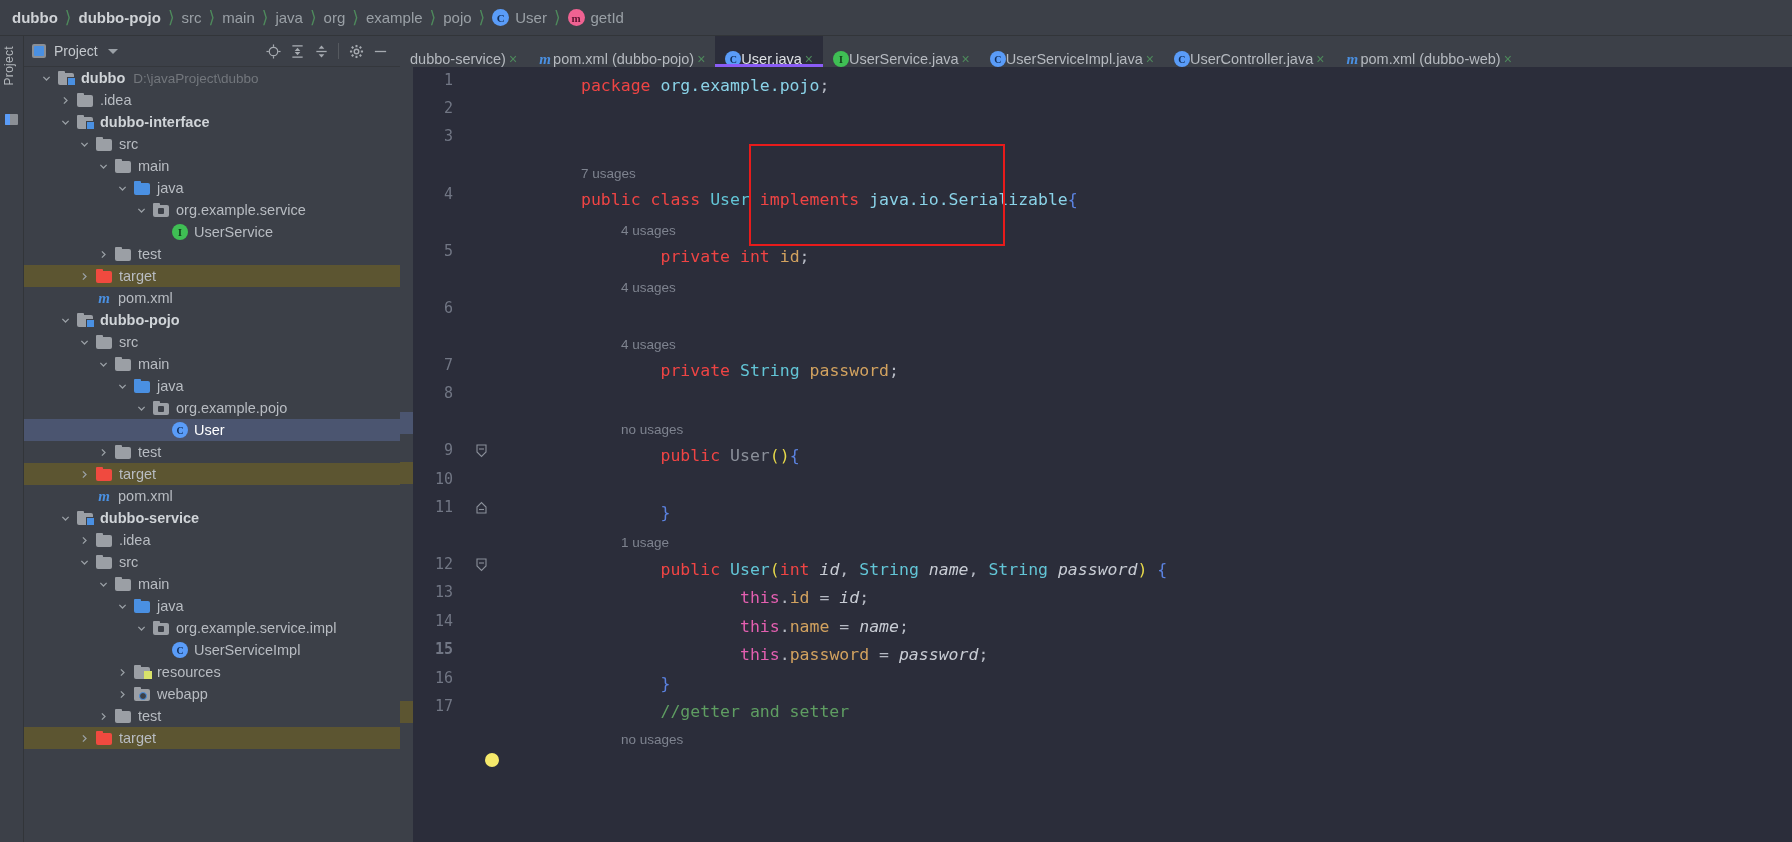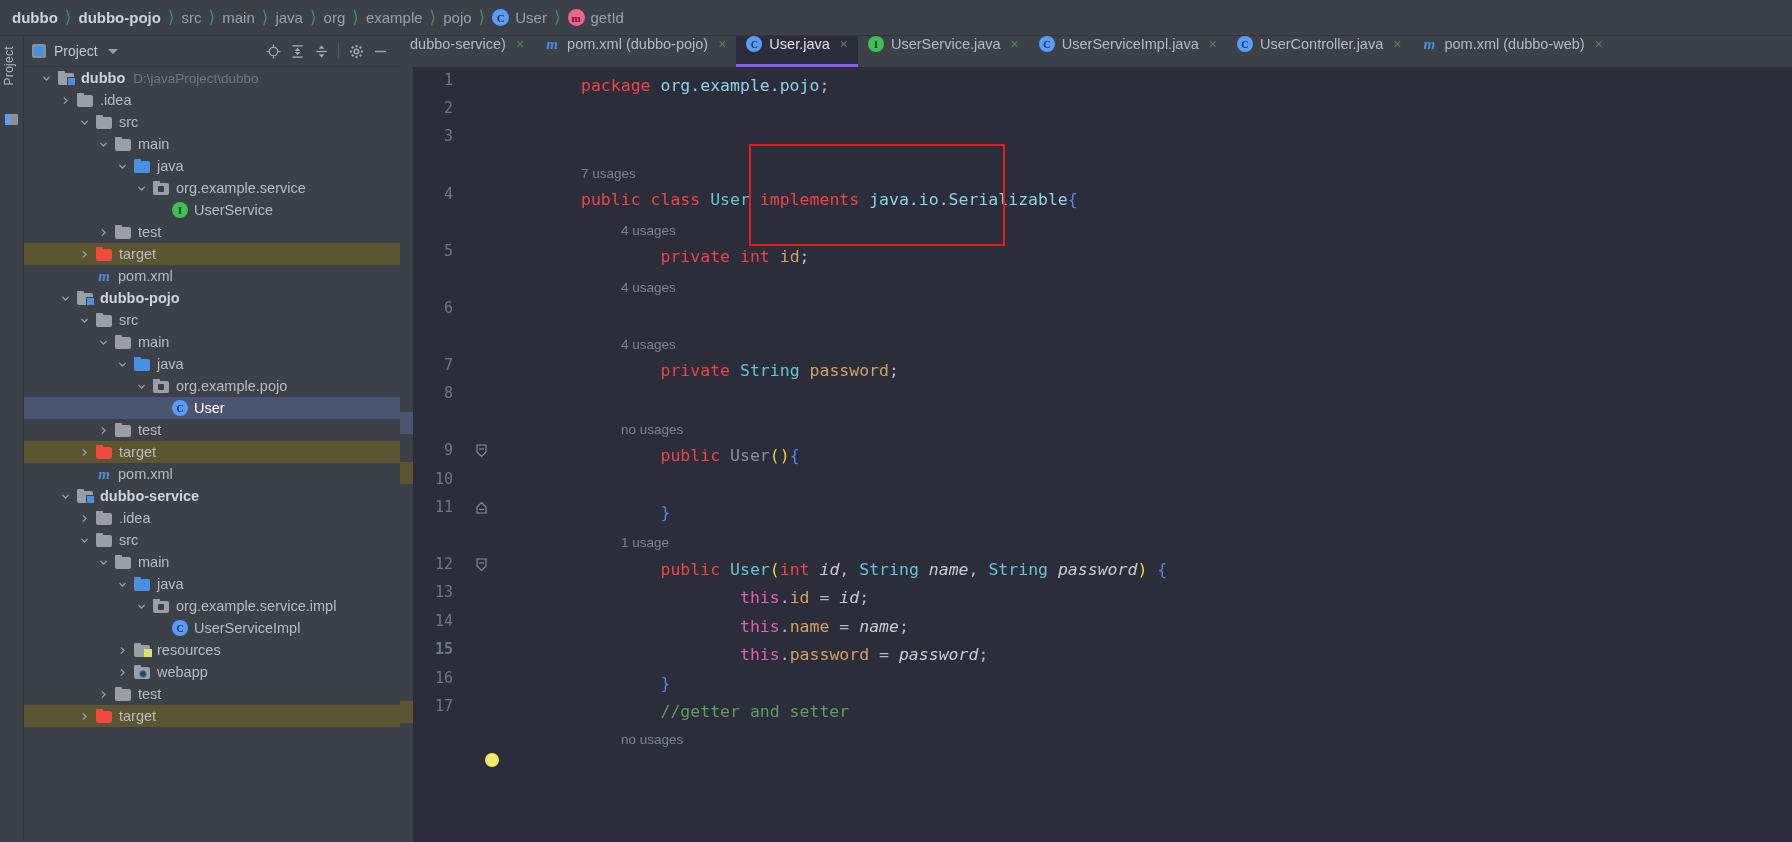--- a/index.html
+++ b/index.html
@@ -158,23 +158,23 @@
   
   .editor-area {
     position: absolute; left: 400px; top: 36px; width: 1392px; height: 806px;
     background: #2b2d3a;
   }
   .tabs {
     height: 31px; display: flex; align-items: stretch;
     background: #3c4048; overflow: hidden;
   }
   .tab {
-    display: flex; align-items: flex-start; padding: 0 10px;
+    display: flex; align-items: flex-end; padding: 0 10px;
     font-size: 14.5px; color: #b6bac0; white-space: nowrap;
-    position: relative; gap: 7px;
+    position: relative; 
   }
   .tab.active { background: #2b2d3a; color: #dfe2e6; }
   .tab.active::after {
     content: ''; position: absolute; left: 0; bottom: 0;
     width: 100%; height: 3px; background: #8a5cf5;
   }
   .tab .x { color: #4e8a5c; font-size: 14px; margin-left: 3px; }
   .tab-ico {
     width: 16px; height: 16px; border-radius: 50%;
     display: flex; align-items: center; justify-content: center;
@@ -376,20 +376,33 @@
             <polyline points="3.2,1.5 6.7,5 3.2,8.5" fill="none" stroke="#9aa0a6" stroke-width="1.4"></polyline>
           </svg>
         </span>
         <span style="display:inline-block;width:4px;flex:none"></span>
         <span class="fld">
           <span class="fld-base"></span>
         </span>
         <span class="t-label">.idea</span>
       </div>
       <div class="tree-row">
+        <span style="display:inline-block;width:33px;flex:none"></span>
+        <span class="tw">
+          <svg width="9" height="9" viewBox="0 0 10 10">
+            <polyline points="1.5,3.2 5,6.7 8.5,3.2" fill="none" stroke="#9aa0a6" stroke-width="1.4"></polyline>
+          </svg>
+        </span>
+        <span style="display:inline-block;width:4px;flex:none"></span>
+        <span class="fld module">
+          <span class="fld-base"></span>
+        </span>
+        <span class="t-label bold">dubbo-interface</span>
+      </div>
+      <div class="tree-row">
         <span style="display:inline-block;width:52px;flex:none"></span>
         <span class="tw">
           <svg width="9" height="9" viewBox="0 0 10 10">
             <polyline points="1.5,3.2 5,6.7 8.5,3.2" fill="none" stroke="#9aa0a6" stroke-width="1.4"></polyline>
           </svg>
         </span>
         <span style="display:inline-block;width:4px;flex:none"></span>
         <span class="fld">
           <span class="fld-base"></span>
         </span>

